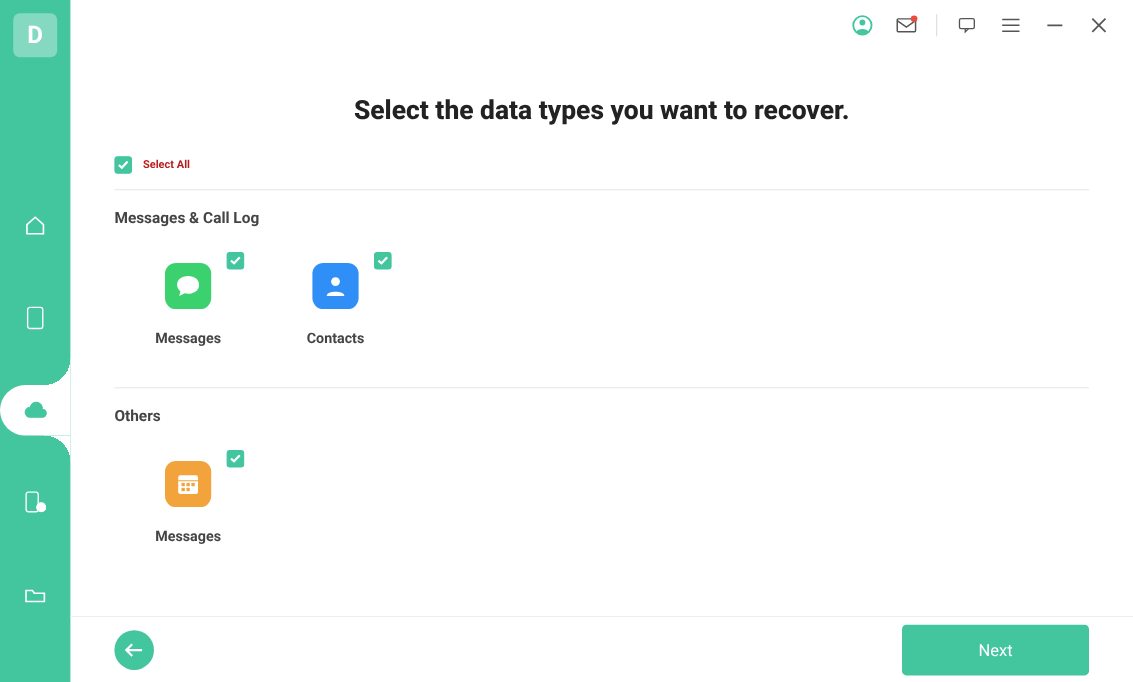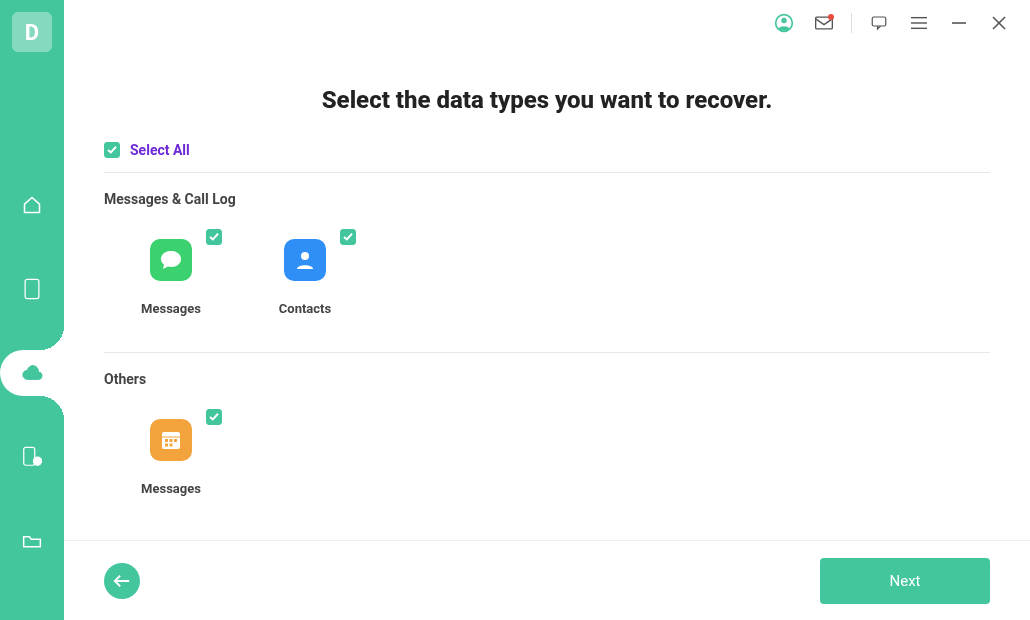--- a/index.html
+++ b/index.html
@@ -118,21 +118,21 @@
     }
     .checkbox {
       width:16px; height:16px; border-radius:3px;
       border:1.5px solid #43c59e;
       background:#43c59e;
       display:flex; align-items:center; justify-content:center;
       flex-shrink: 0;
     }
     .checkbox svg { stroke:#fff; stroke-width:2.5; }
     .select-all-label {
-      font-weight:700; font-size:14px; color:#6d28d9;
+      font-weight:700; font-size:10px; color:#b91c1c;
     }
     .section {
       margin-top: 18px;
       font-weight: bold;
     }
     .section-title {
       font-size: 14px;
       color:#444;
       margin-bottom: 12px;
     }
@@ -168,21 +168,21 @@
     .tile-label {
       font-size: 13px;
       color:#444;
     }
     .divider {
       border-bottom:1px solid #e8e8e8;
       margin: 20px 0 0 0;
     }
 
     .bottombar {
-      height: 80px;
+      height: 60px;
       border-top:1px solid #eee;
       display:flex;
       align-items:center;
       justify-content:space-between;
       padding: 0 40px;
     }
     .back-btn {
       width:36px; height:36px; border-radius:50%;
       background:#43c59e;
       display:flex; align-items:center; justify-content:center;

